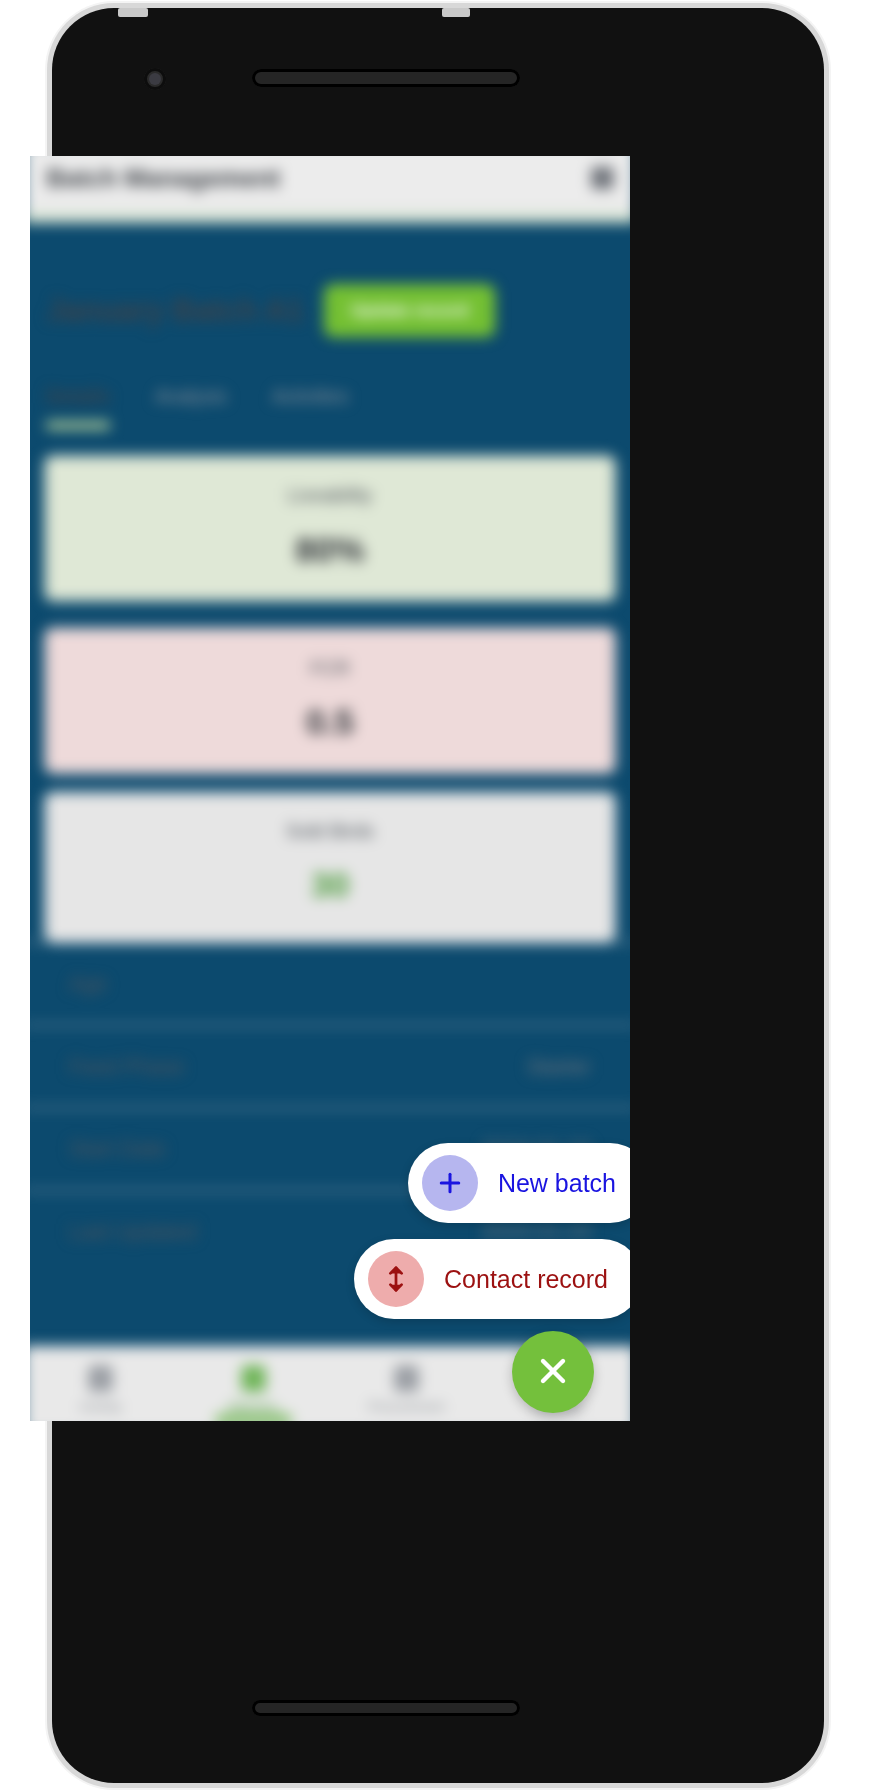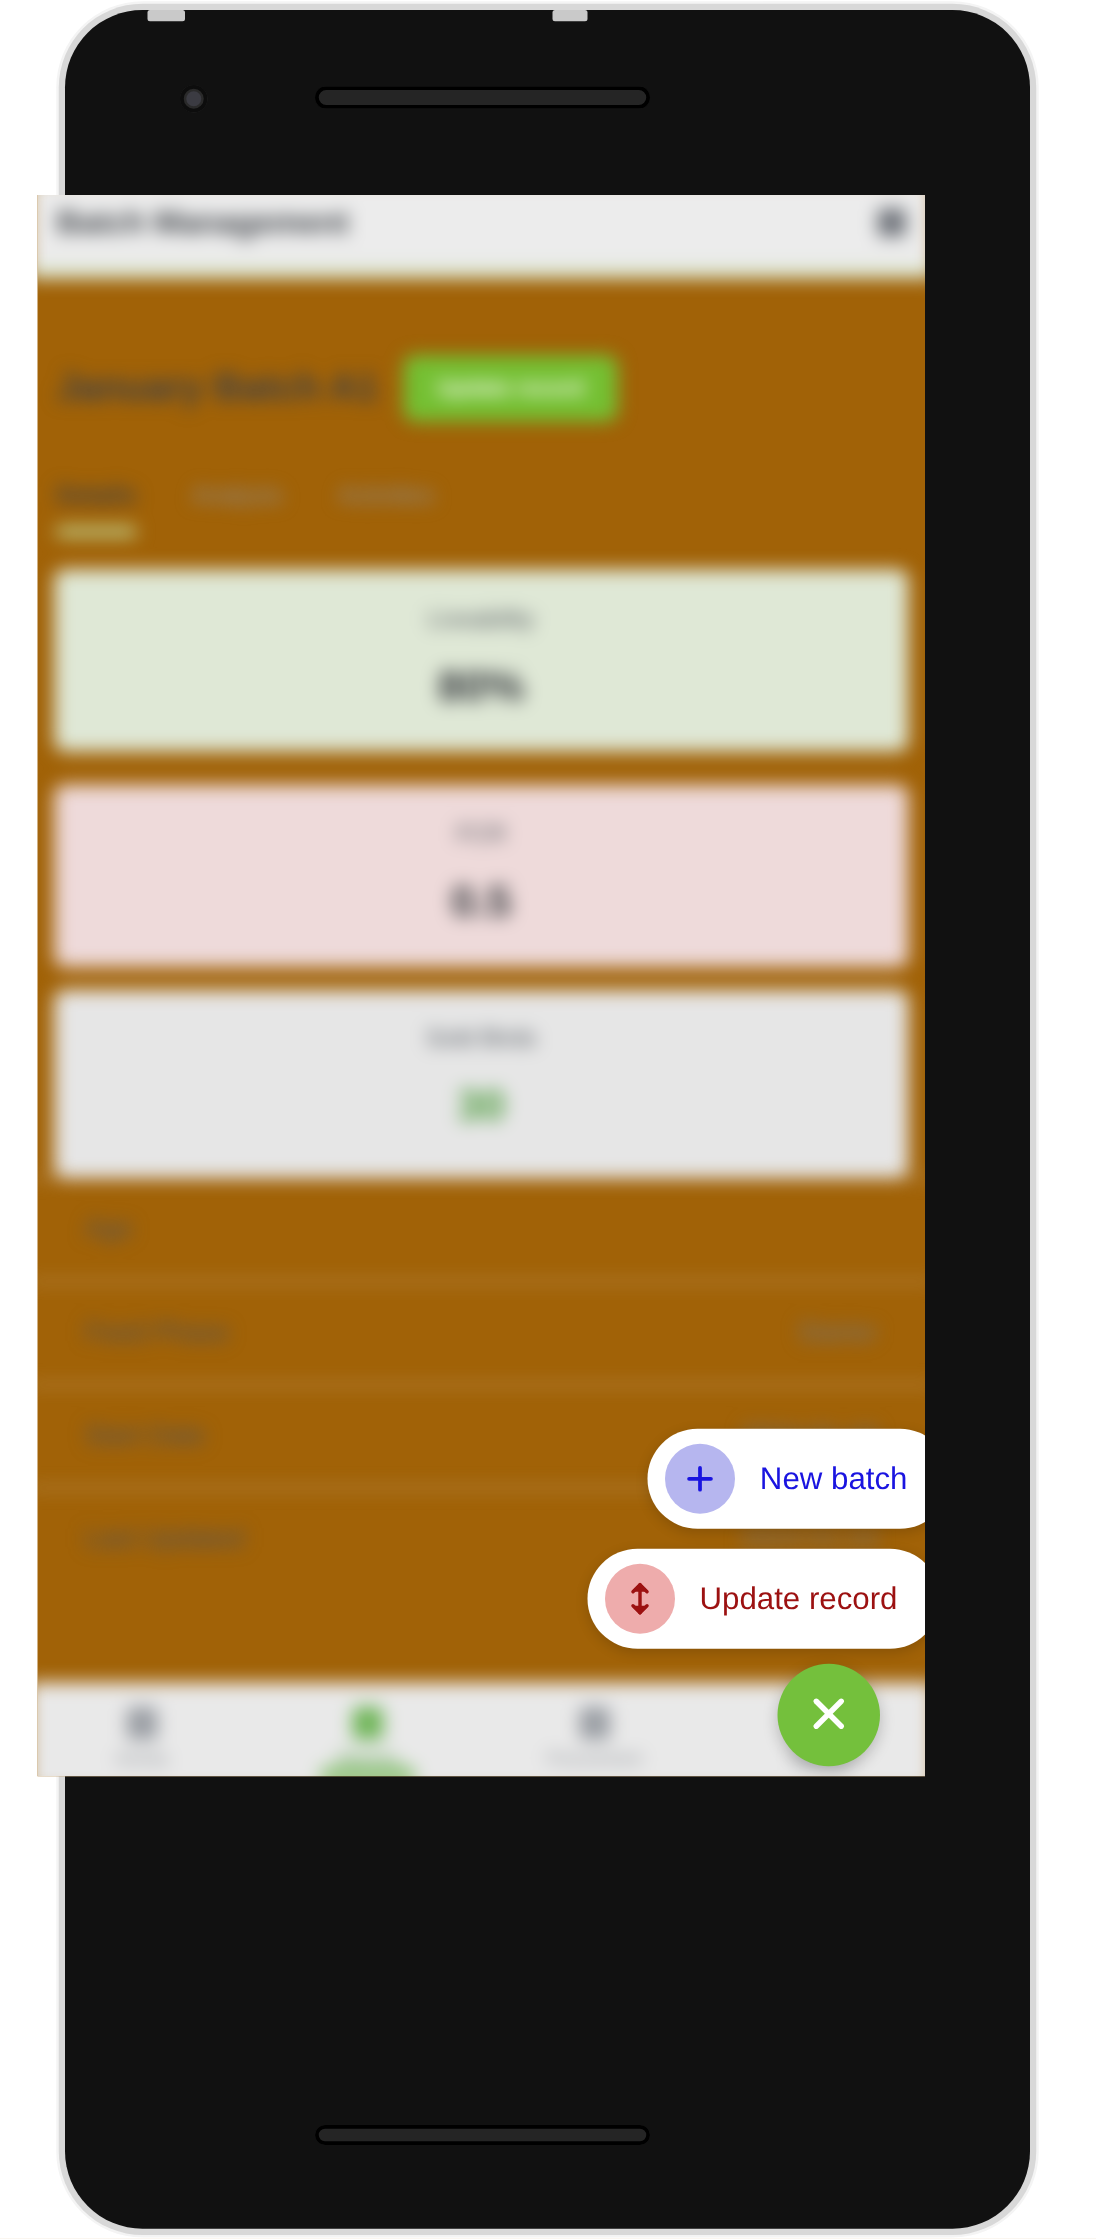--- a/index.html
+++ b/index.html
@@ -58,23 +58,23 @@
     width: 268px; height: 16px;
     border-radius: 8px;
     background: #252525;
     box-shadow: inset 0 0 0 3px #000;
   }
 
   
   #phone-screen {
     position: absolute;
     left: -22px; top: 148px;
-    width: 710px; height: 1265px;
+    width: 600px; height: 1265px;
     overflow: hidden;
-    background: #a16207;
+    background: #0c4a6e;
   }
 
   
   #app-blur-layer {
     position: absolute;
     inset: 0;
     filter: blur(7px);
     transform: scale(1.02);
   }
 
@@ -320,21 +320,21 @@
       </div>
 
       <div class="fab-action" id="fab-action-update-record">
         <span class="fab-icon-circle">
           <svg width="30" height="30" viewBox="0 0 24 24" fill="none" stroke="#9c1111" stroke-width="2.2" stroke-linecap="round" stroke-linejoin="round">
             <line x1="12" y1="3" x2="12" y2="21"></line>
             <polyline points="7.5,7.5 12,3 16.5,7.5" fill="#9c1111"></polyline>
             <polyline points="7.5,16.5 12,21 16.5,16.5" fill="#9c1111"></polyline>
           </svg>
         </span>
-        <span class="fab-label">Update record</span>
+        <span class="fab-label">Contact record</span>
       </div>
 
 
 
     </div>
 
     <button id="fab-toggle">
       <span>
         <svg width="40" height="40" viewBox="0 0 24 24" fill="none" stroke="#ffffff" stroke-width="2.6" stroke-linecap="round">
           <line x1="6" y1="6" x2="18" y2="18"></line>

